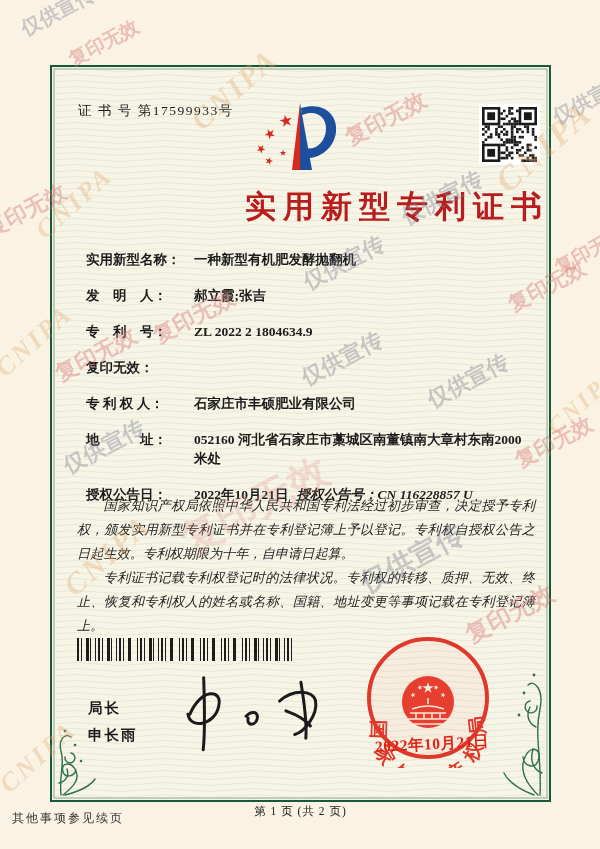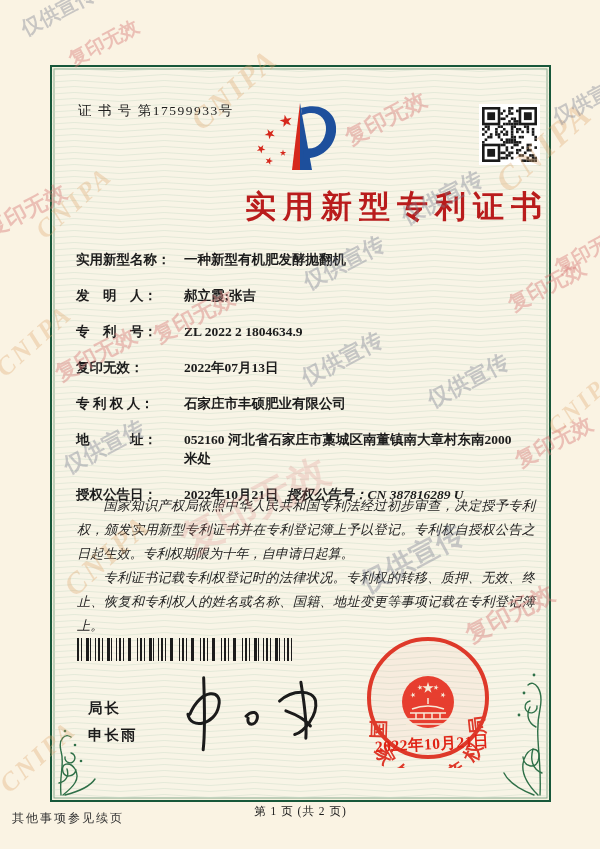--- a/index.html
+++ b/index.html
@@ -24,21 +24,21 @@
   .flourish.br{right:3px;bottom:3px;}
 
   
   .cert-no{position:absolute;left:26px;top:35px;font-size:13.5px;font-weight:normal;letter-spacing:1.5px;z-index:2;}
   .logo{position:absolute;left:201px;top:34px;z-index:2;}
   .qr{position:absolute;left:427px;top:37px;width:55px;height:55px;z-index:2;background:#fff;padding:3px;}
   .title{position:absolute;left:0;top:119px;width:100%;text-align:right;
     font-size:31px;font-weight:bold;letter-spacing:7px;color:#b91c1c;z-index:2;}
 
   
-  .fields{position:absolute;left:24px;top:183px;width:447px;z-index:2;font-size:13.5px;font-weight:bold;}
+  .fields{position:absolute;left:34px;top:183px;width:447px;z-index:2;font-size:13.5px;font-weight:bold;}
   .f-row{display:flex;margin-bottom:17px;line-height:19px;}
   .f-label{flex:0 0 108px;white-space:nowrap;}
   .f-value{flex:1;}
   .f-row.combo .pair2{margin-left:8px;display:flex;font-style:italic;}
   .f-row.combo .pair2 .f-label{flex:0 0 auto;}
 
   
   .body-text{position:absolute;left:25px;top:427px;width:458px;z-index:2;
     font-size:13.2px;line-height:1.82;text-align:justify;color:#222;font-weight:500;}
   .body-text p{margin:0;text-indent:2em;font-style:italic;}
@@ -281,36 +281,35 @@
       <div class="f-row">
         <span class="f-label">发　明　人：</span>
         <span class="f-value">郝立霞;张吉</span>
       </div>
       <div class="f-row">
         <span class="f-label">专　利　号：</span>
         <span class="f-value">ZL 2022 2 1804634.9</span>
       </div>
       <div class="f-row">
         <span class="f-label">复印无效：</span>
-        <span class="f-value">2022年07月13日</span>
       </div>
       <div class="f-row">
         <span class="f-label">专 利 权 人：</span>
         <span class="f-value">石家庄市丰硕肥业有限公司</span>
       </div>
       <div class="f-row">
         <span class="f-label">地　　　址：</span>
         <span class="f-value">052160 河北省石家庄市藁城区南董镇南大章村东南2000米处</span>
       </div>
       <div class="f-row combo">
         <span class="f-label">授权公告日：</span>
         <span>2022年10月21日</span>
         <span class="pair2">
           <span class="f-label">授权公告号：</span>
-          <span>CN 387816289 U</span>
+          <span>CN 116228857 U</span>
         </span>
       </div>
     </div>
 
     <div class="body-text">
       <p>国家知识产权局依照中华人民共和国专利法经过初步审查，决定授予专利权，颁发实用新型专利证书并在专利登记簿上予以登记。专利权自授权公告之日起生效。专利权期限为十年，自申请日起算。</p>
       <p>专利证书记载专利权登记时的法律状况。专利权的转移、质押、无效、终止、恢复和专利权人的姓名或名称、国籍、地址变更等事项记载在专利登记簿上。</p>
     </div>
 
     <div class="barcode"></div>

